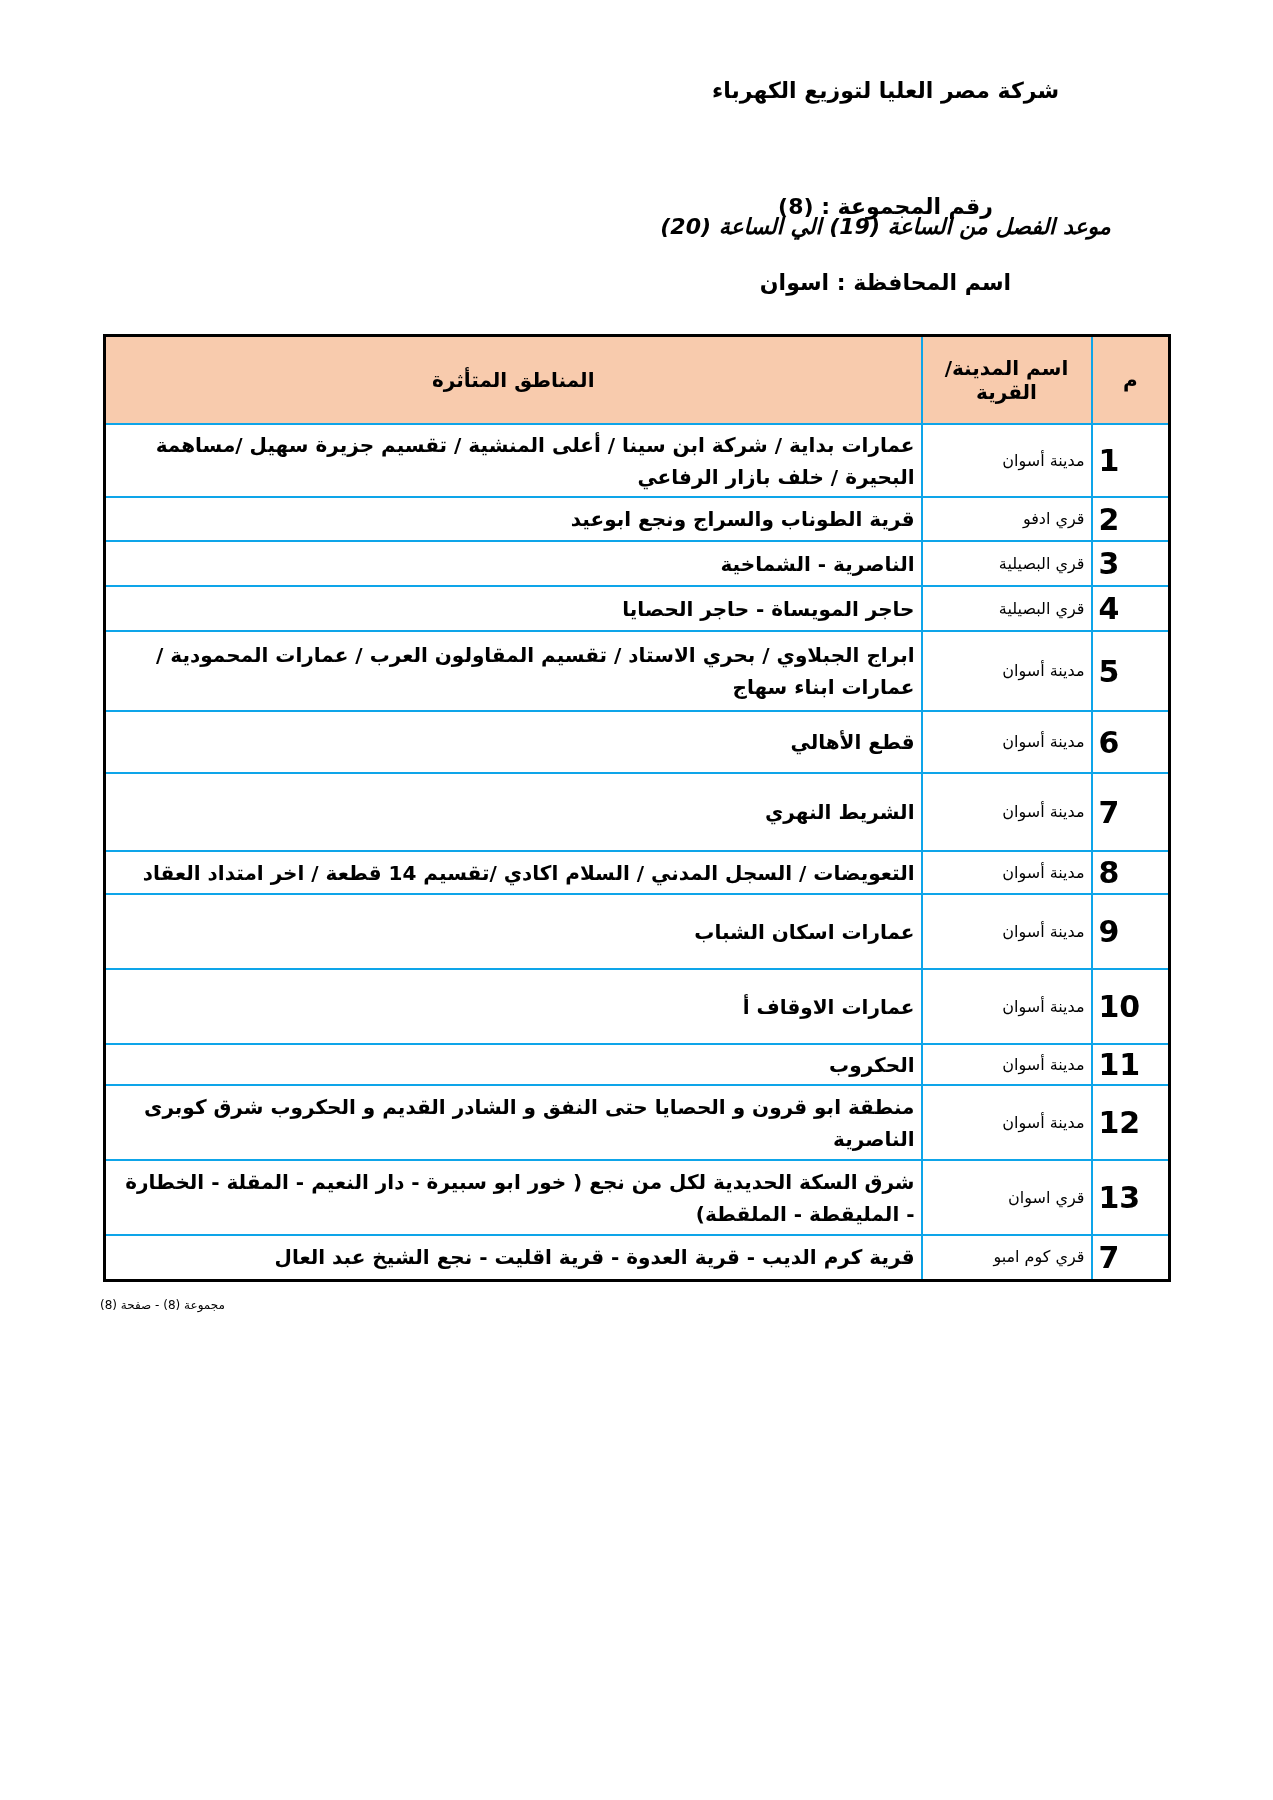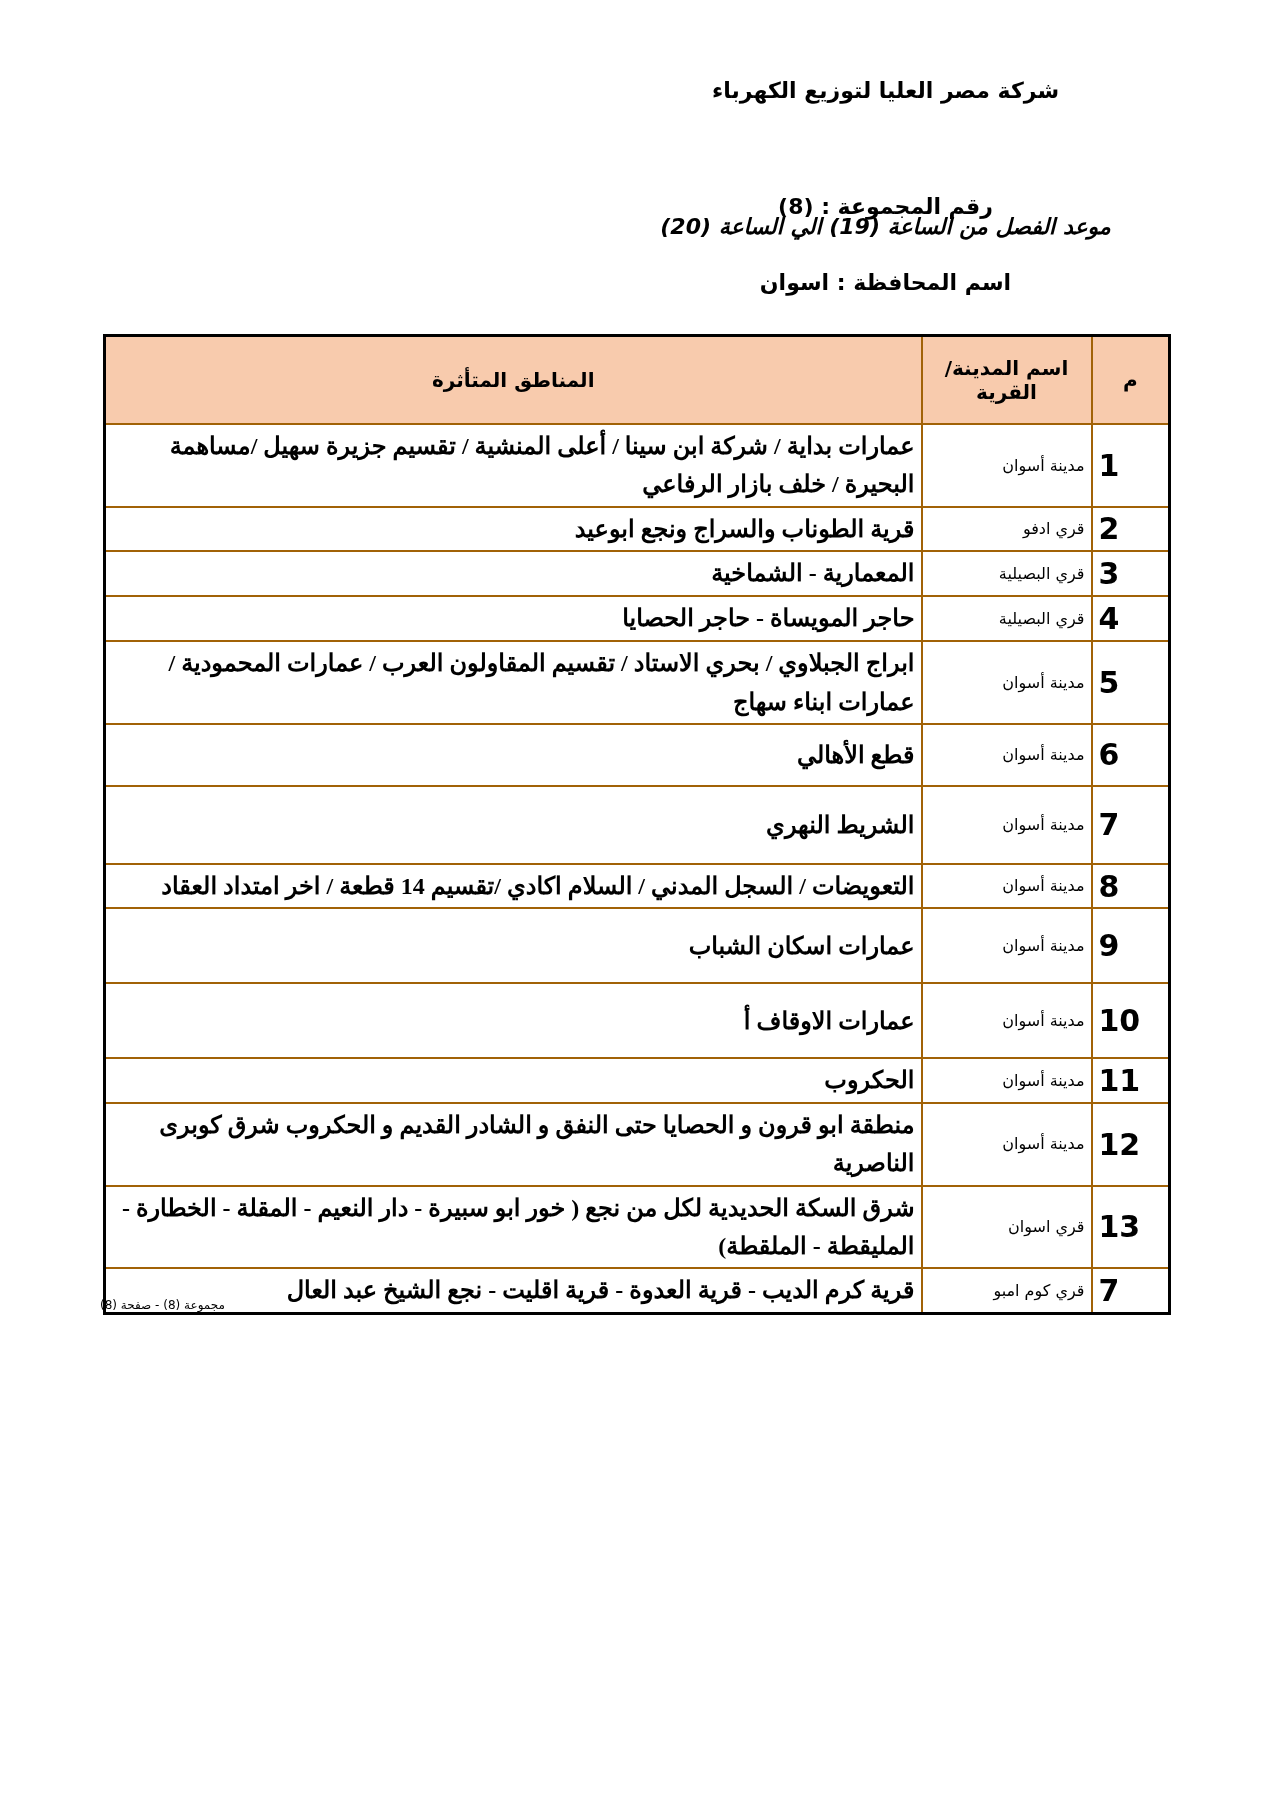--- a/index.html
+++ b/index.html
@@ -35,21 +35,21 @@
     left: 103px;
     top: 334px;
     width: 1065px;
     border-collapse: collapse;
     table-layout: fixed;
     direction: rtl;
     border: 3px solid #000;
   }
   table.schedule th,
   table.schedule td {
-    border: 2px solid #a16207;
+    border: 2px solid #0ea5e9;
     vertical-align: middle;
     padding: 2px 6px;
     overflow: hidden;
   }
   table.schedule th {
     font-size: 20px;
     font-weight: bold;
     height: 82px;
   }
   td.cell-num {
@@ -57,24 +57,23 @@
     font-weight: bold;
     font-family: "DejaVu Sans", sans-serif;
     direction: ltr;
   }
   td.cell-city {
     font-size: 16px;
     font-weight: normal;
     line-height: 1.35;
   }
   td.cell-areas {
-    font-size: 24px;
+    font-size: 20px;
     font-weight: bold;
     line-height: 1.6;
-    font-family: Liberation Serif, serif;
   }
   .page-footer {
     position: absolute;
     left: 100px;
     top: 1298px;
     font-size: 12px;
     direction: rtl;
     white-space: nowrap;
   }
 </style>
@@ -106,21 +105,21 @@
       <td class="cell-areas">عمارات بداية / شركة ابن سينا / أعلى المنشية / تقسيم جزيرة سهيل /مساهمة البحيرة / خلف بازار الرفاعي</td>
     </tr>
     <tr style="height:44px;">
       <td class="cell-num">2</td>
       <td class="cell-city">قري ادفو</td>
       <td class="cell-areas">قرية الطوناب والسراج ونجع ابوعيد</td>
     </tr>
     <tr style="height:45px;">
       <td class="cell-num">3</td>
       <td class="cell-city">قري البصيلية</td>
-      <td class="cell-areas">المعمارية - الشماخية</td>
+      <td class="cell-areas">الناصرية - الشماخية</td>
     </tr>
     <tr style="height:45px;">
       <td class="cell-num">4</td>
       <td class="cell-city">قري البصيلية</td>
       <td class="cell-areas">حاجر المويساة - حاجر الحصايا</td>
     </tr>
     <tr style="height:80px;">
       <td class="cell-num">5</td>
       <td class="cell-city">مدينة أسوان</td>
       <td class="cell-areas">ابراج الجبلاوي / بحري الاستاد / تقسيم المقاولون العرب / عمارات المحمودية / عمارات ابناء سهاج</td>

